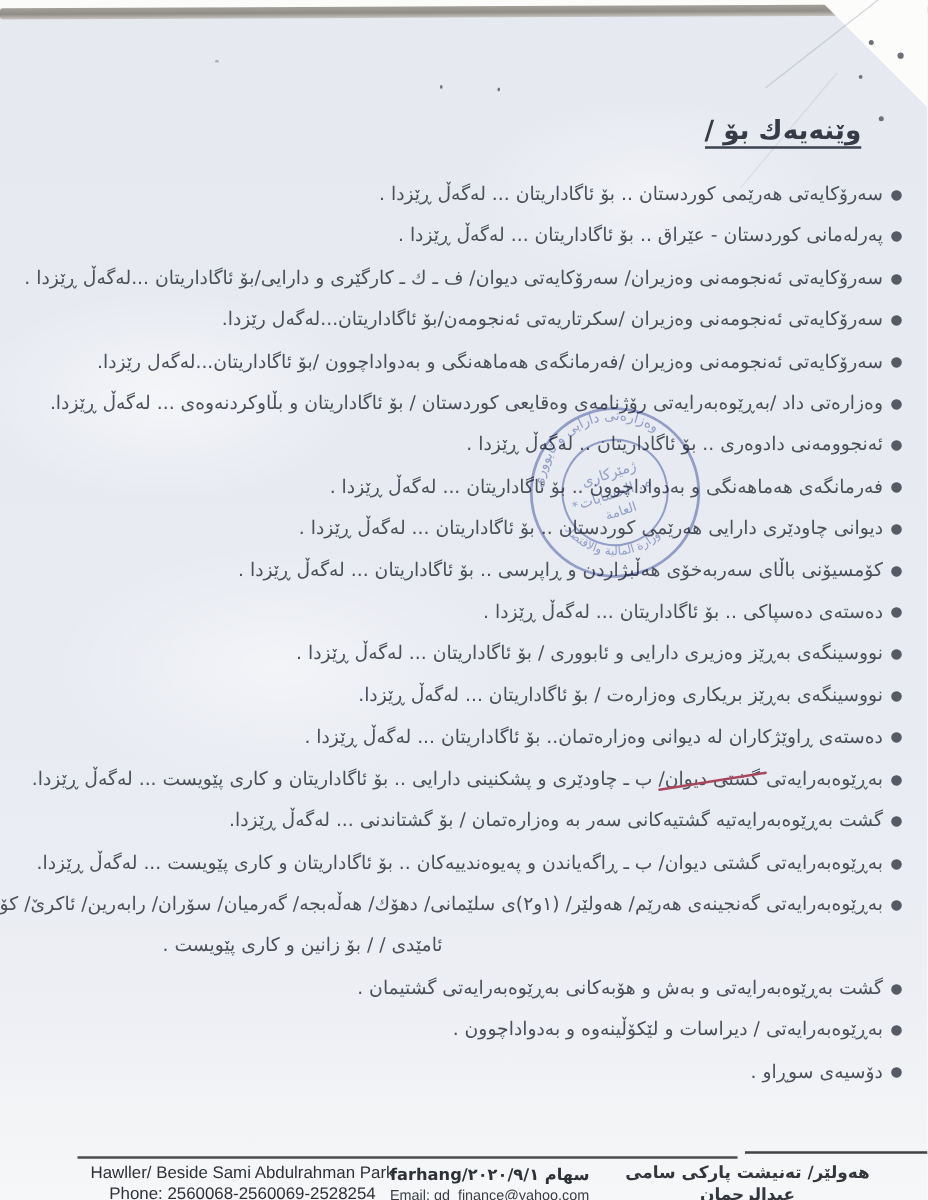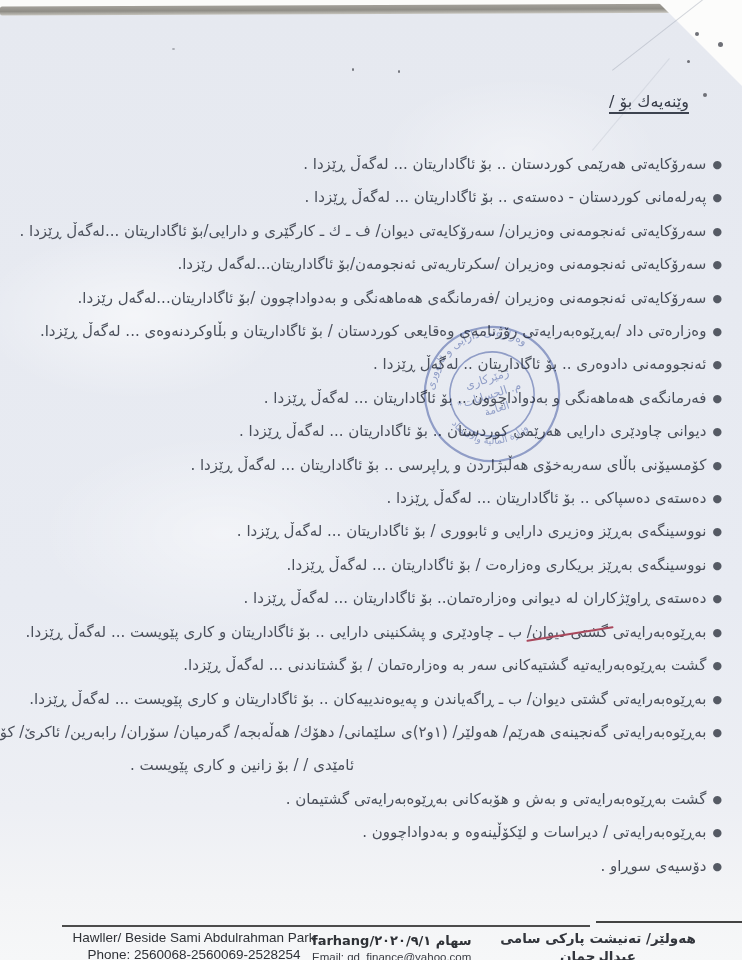--- a/index.html
+++ b/index.html
@@ -37,22 +37,22 @@
   .crease.c2{right:30px;top:150px;width:120px;height:1px;transform:rotate(-50deg);opacity:.5;}
   .speck{position:absolute;background:#6e7077;border-radius:50%;}
 
   
   .content{
     position:absolute;right:20px;top:92px;width:702px;
     direction:rtl;text-align:right;
     color:#4b505b;font-size:15px;
   }
   .doc-title{
-    display:inline-block;margin-right:33px;margin-bottom:22px;
-    font-size:16px;font-weight:normal;color:#363b47;
+    display:inline-block;margin-right:33px;margin-bottom:8px;
+    font-size:21px;font-weight:bold;color:#363b47;
     border-bottom:2px solid #3d4350;padding-bottom:1px;
   }
   .list{margin-top:12px;}
   .line{line-height:33.4px;white-space:nowrap;}
   .line .b{display:inline-block;margin-left:6px;font-size:11px;vertical-align:1px;color:#555a64;}
   .cont{line-height:33.4px;padding-left:110px;text-align:left;}
   .struck{position:relative;display:inline-block;}
   .struck::after{
     content:"";position:absolute;left:-6px;right:-6px;top:52%;height:2px;
     background:#a9485c;transform:rotate(-9deg);border-radius:2px;
@@ -92,21 +92,21 @@
 <div class="speck" style="left:687px;top:60px;width:3px;height:3px;"></div>
 <div class="speck" style="left:703px;top:93px;width:4px;height:4px;"></div>
 <div class="speck" style="left:352px;top:68px;width:2px;height:3px;"></div>
 <div class="speck" style="left:398px;top:70px;width:2px;height:3px;"></div>
 <div class="speck" style="left:172px;top:48px;width:3px;height:2px;opacity:.5;"></div>
 
 <div class="content">
   <div class="doc-title">وێنەیەك بۆ /</div>
   <div class="list">
     <div class="line"><span class="b">●</span><span>سەرۆکایەتی هەرێمی کوردستان .. بۆ ئاگاداریتان ... لەگەڵ ڕێزدا .</span></div>
-    <div class="line"><span class="b">●</span><span>پەرلەمانی کوردستان - دەستەی .. بۆ ئاگاداریتان ... لەگەڵ ڕێزدا .</span></div>
+    <div class="line"><span class="b">●</span><span>پەرلەمانی کوردستان - عێراق .. بۆ ئاگاداریتان ... لەگەڵ ڕێزدا .</span></div>
     <div class="line"><span class="b">●</span><span>سەرۆکایەتی ئەنجومەنی وەزیران/ سەرۆکایەتی دیوان/ ف ـ ك ـ کارگێری و دارایی/بۆ ئاگاداریتان ...لەگەڵ ڕێزدا .</span></div>
     <div class="line"><span class="b">●</span><span>سەرۆکایەتی ئەنجومەنی وەزیران /سکرتاریەتی ئەنجومەن/بۆ ئاگاداریتان...لەگەل رێزدا.</span></div>
     <div class="line"><span class="b">●</span><span>سەرۆکایەتی ئەنجومەنی وەزیران /فەرمانگەی هەماهەنگی و بەدواداچوون /بۆ ئاگاداریتان...لەگەل رێزدا.</span></div>
     <div class="line"><span class="b">●</span><span>وەزارەتی داد /بەڕێوەبەرایەتی رۆژنامەی وەقایعی کوردستان / بۆ ئاگاداریتان و بڵاوکردنەوەی ... لەگەڵ ڕێزدا.</span></div>
     <div class="line"><span class="b">●</span><span>ئەنجوومەنی دادوەری .. بۆ ئاگاداریتان .. لەگەڵ ڕێزدا .</span></div>
     <div class="line"><span class="b">●</span><span>فەرمانگەی هەماهەنگی و بەدواداچوون .. بۆ ئاگاداریتان ... لەگەڵ ڕێزدا .</span></div>
     <div class="line"><span class="b">●</span><span>دیوانی چاودێری دارایی هەرێمی کوردستان .. بۆ ئاگاداریتان ... لەگەڵ ڕێزدا .</span></div>
     <div class="line"><span class="b">●</span><span>کۆمسیۆنی باڵای سەربەخۆی هەڵبژاردن و ڕاپرسی .. بۆ ئاگاداریتان ... لەگەڵ ڕێزدا .</span></div>
     <div class="line"><span class="b">●</span><span>دەستەی دەسپاکی .. بۆ ئاگاداریتان ... لەگەڵ ڕێزدا .</span></div>
     <div class="line"><span class="b">●</span><span>نووسینگەی بەڕێز وەزیری دارایی و ئابووری / بۆ ئاگاداریتان ... لەگەڵ ڕێزدا .</span></div>

